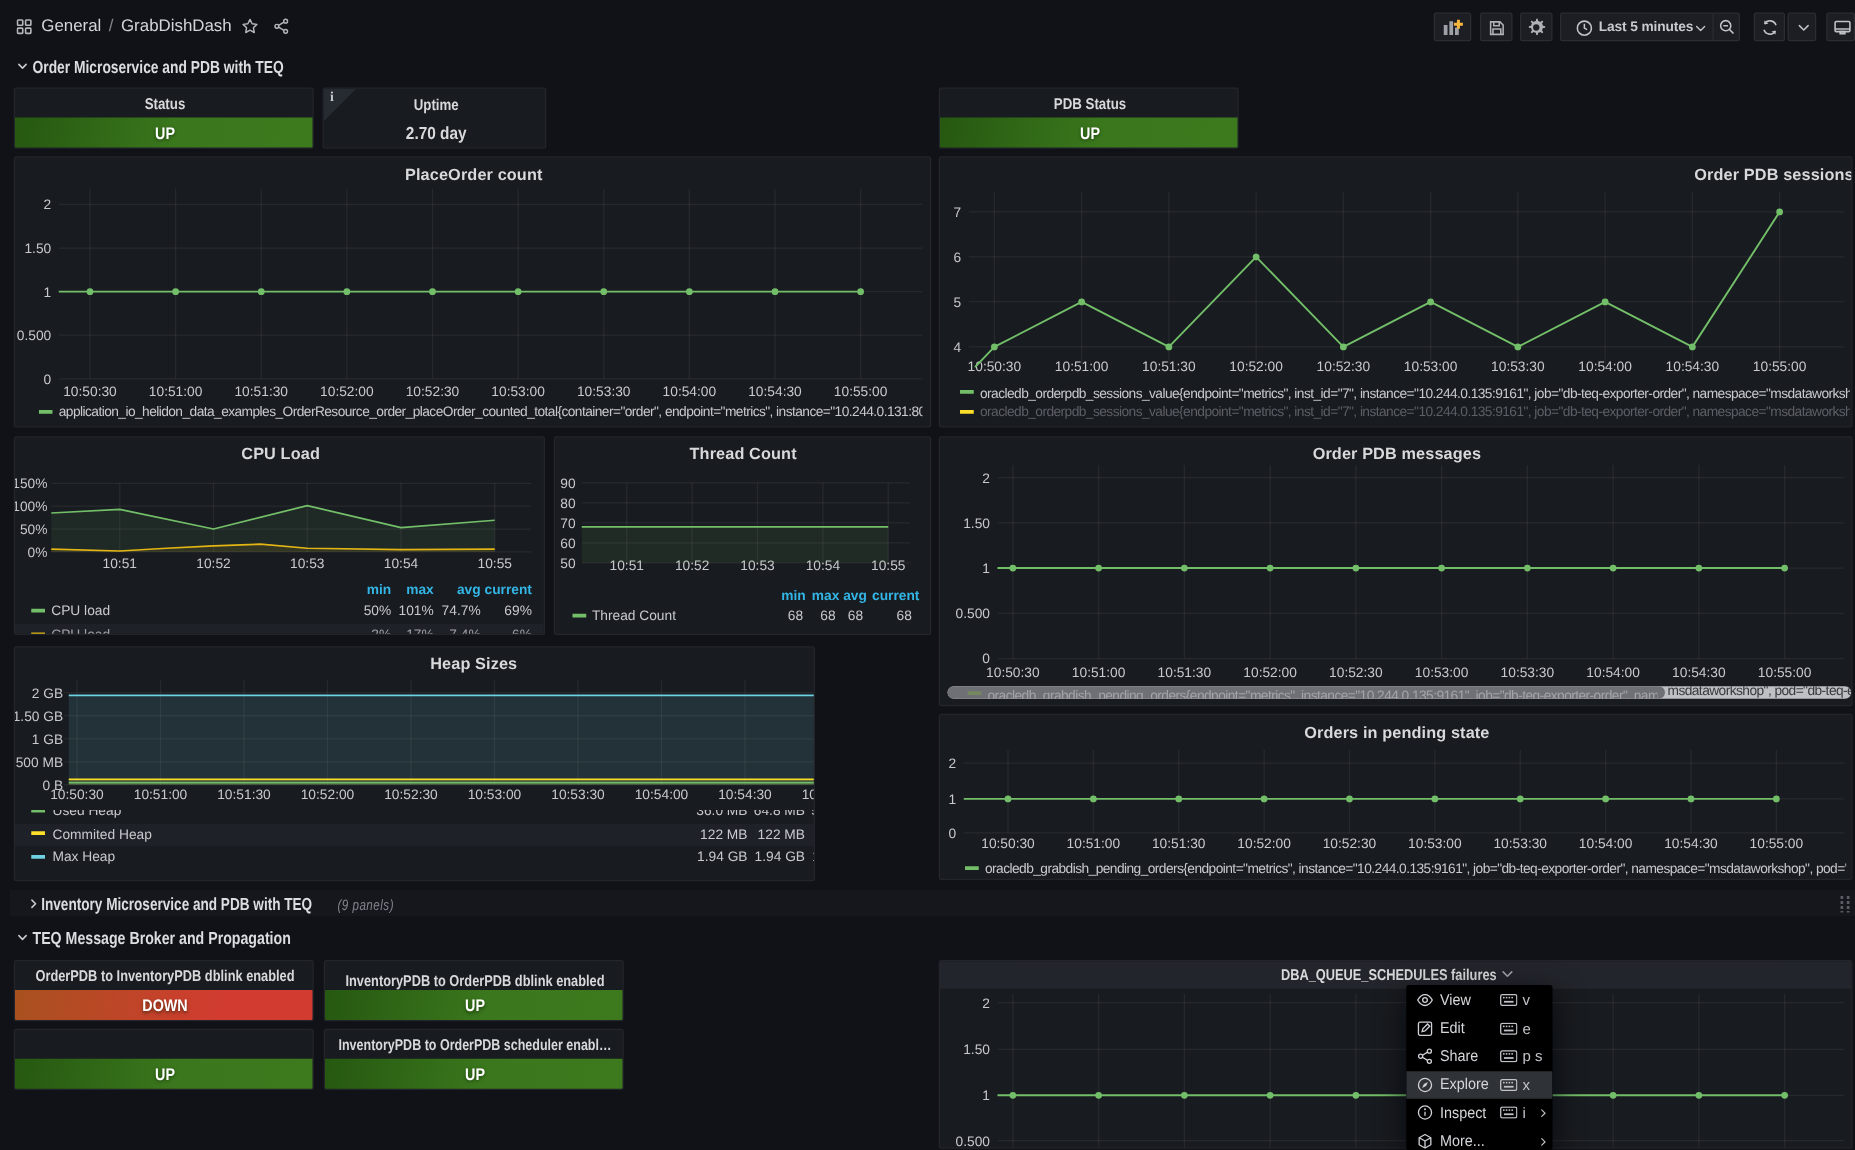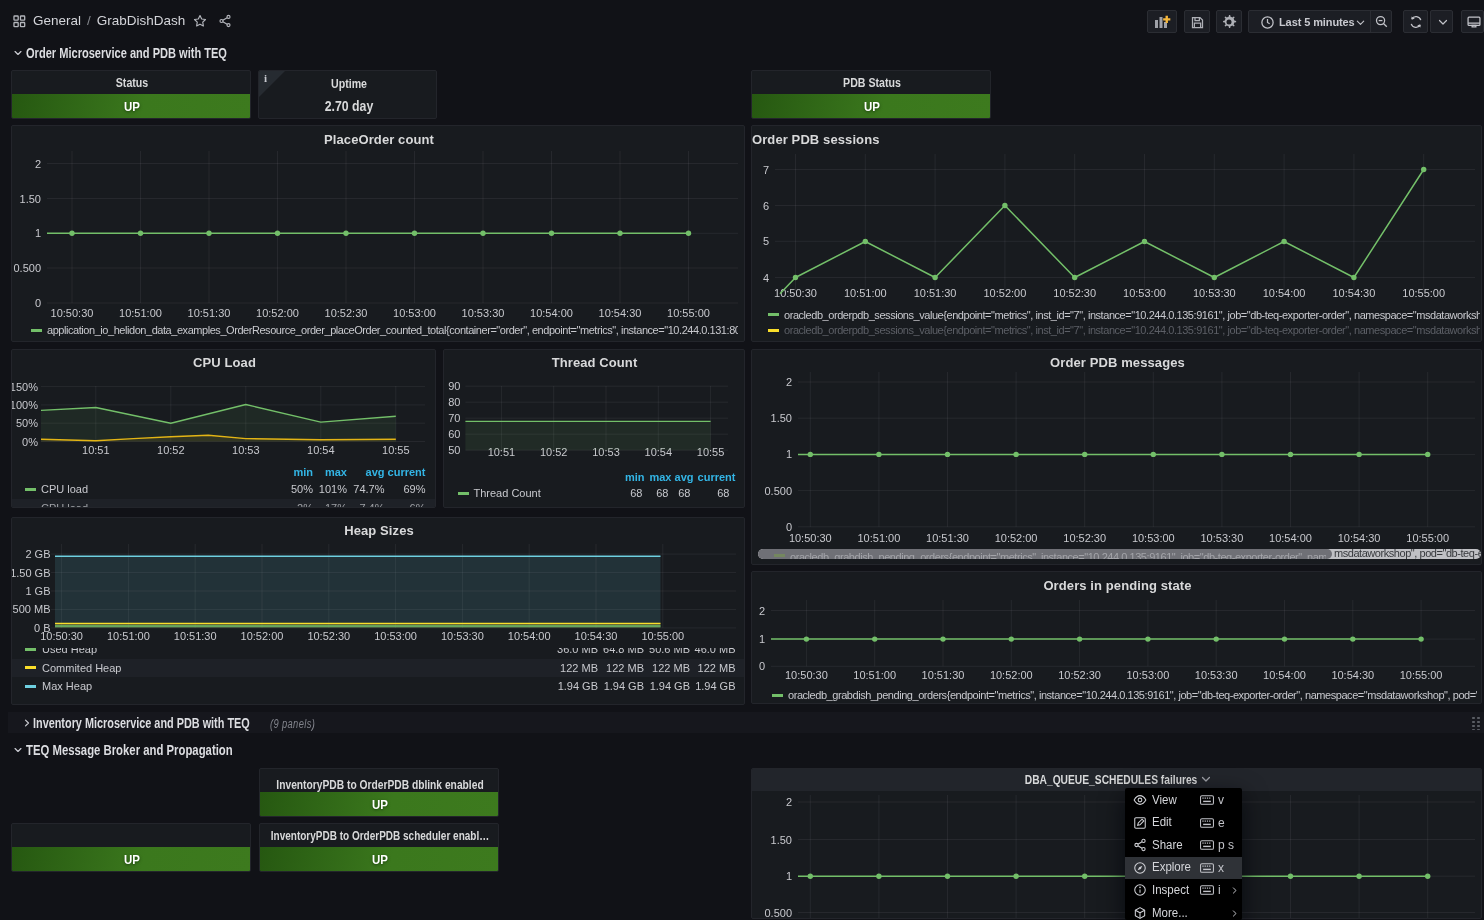--- a/index.html
+++ b/index.html
@@ -163,21 +163,21 @@
         <circle cx="334.0" cy="107.3" r="2.7" fill="#73bf69"></circle>
         <circle cx="402.5" cy="107.3" r="2.7" fill="#73bf69"></circle>
         <circle cx="471.0" cy="107.3" r="2.7" fill="#73bf69"></circle>
         <circle cx="539.5" cy="107.3" r="2.7" fill="#73bf69"></circle>
         <circle cx="608.0" cy="107.3" r="2.7" fill="#73bf69"></circle>
         <circle cx="676.5" cy="107.3" r="2.7" fill="#73bf69"></circle>
       </svg>
       <div style="position:absolute;left:19px;top:198px;width:707px;height:14px;overflow:hidden;white-space:nowrap;font-size:11px;letter-spacing:-0.45px;color:#c8c9ce"><span style="display:inline-block;width:11px;height:3px;background:#73bf69;vertical-align:middle;margin-right:5px;margin-bottom:2px"></span>application_io_helidon_data_examples_OrderResource_order_placeOrder_counted_total{container="order", endpoint="metrics", instance="10.244.0.131:8080", job="order", namespace="msdataworkshop"</div>
     </div>
     <div style="position:absolute;left:751px;top:125px;width:731px;height:217px;background:#181b1f;border:1px solid #23252b;border-radius:2px;overflow:hidden;">
-      <div style="position:absolute;left:0;top:6px;width:731px;text-align:left;font-size:13px;font-weight:700;color:#d8d9da;letter-spacing:0.1px">Order PDB sessions</div>
+      <div style="position:absolute;left:0;top:6px;width:731px;text-align:right;font-size:13px;font-weight:700;color:#d8d9da;letter-spacing:0.1px">Order PDB sessions</div>
       <svg width="731" height="217" style="position:absolute;left:0;top:0">
         <line x1="23" y1="43.5" x2="723" y2="43.5" stroke="rgba(204,204,220,0.08)" stroke-width="1"></line>
         <line x1="23" y1="79.5" x2="723" y2="79.5" stroke="rgba(204,204,220,0.08)" stroke-width="1"></line>
         <line x1="23" y1="115.3" x2="723" y2="115.3" stroke="rgba(204,204,220,0.08)" stroke-width="1"></line>
         <line x1="23" y1="151.5" x2="723" y2="151.5" stroke="rgba(204,204,220,0.08)" stroke-width="1"></line>
         <line x1="43.5" y1="28" x2="43.5" y2="165" stroke="rgba(204,204,220,0.08)" stroke-width="1"></line>
         <line x1="113.3" y1="28" x2="113.3" y2="165" stroke="rgba(204,204,220,0.08)" stroke-width="1"></line>
         <line x1="183.1" y1="28" x2="183.1" y2="165" stroke="rgba(204,204,220,0.08)" stroke-width="1"></line>
         <line x1="252.89999999999998" y1="28" x2="252.89999999999998" y2="165" stroke="rgba(204,204,220,0.08)" stroke-width="1"></line>
         <line x1="322.7" y1="28" x2="322.7" y2="165" stroke="rgba(204,204,220,0.08)" stroke-width="1"></line>
@@ -334,21 +334,21 @@
         <circle cx="538.5" cy="104.4" r="2.7" fill="#73bf69"></circle>
         <circle cx="607.1" cy="104.4" r="2.7" fill="#73bf69"></circle>
         <circle cx="675.7" cy="104.4" r="2.7" fill="#73bf69"></circle>
       </svg>
       <div style="position:absolute;left:6px;top:199px;width:723px;height:10px;background:#bfc0c4;border-radius:5px;overflow:hidden">
         <div style="position:absolute;left:0;top:0;width:574px;height:10px;background:#6f7076;border-radius:5px"></div>
         <div style="position:absolute;left:16px;top:-2px;width:552px;overflow:hidden;white-space:nowrap"><span style="display:inline-block;width:11px;height:3px;background:#74875f;vertical-align:middle;margin-right:5px;margin-bottom:2px"></span><span style="font-size:11px;letter-spacing:-0.45px;color:#a3a4a9">oracledb_grabdish_pending_orders{endpoint="metrics", instance="10.244.0.135:9161", job="db-teq-exporter-order", namespace="</span></div>
         <div style="position:absolute;left:576px;top:-2px;width:147px;overflow:hidden;white-space:nowrap;font-size:11px;letter-spacing:-0.45px;color:#37393d">msdataworkshop", pod="db-teq-exporter-ord</div>
       </div>
     </div>
-    <div style="position:absolute;left:11px;top:516.5px;width:734px;height:188px;background:#181b1f;border:1px solid #23252b;border-radius:2px;overflow:hidden;">
+    <div style="position:absolute;left:11px;top:516.5px;width:641px;height:188px;background:#181b1f;border:1px solid #23252b;border-radius:2px;overflow:hidden;">
       <div style="position:absolute;left:0;top:5px;width:734px;text-align:center;font-size:13px;font-weight:700;color:#d8d9da;letter-spacing:0.1px">Heap Sizes</div>
       <svg width="734" height="188" style="position:absolute;left:0;top:0">
         <line x1="39" y1="36.1" x2="724" y2="36.1" stroke="rgba(204,204,220,0.08)" stroke-width="1"></line>
         <line x1="39" y1="54.55" x2="724" y2="54.55" stroke="rgba(204,204,220,0.08)" stroke-width="1"></line>
         <line x1="39" y1="73.0" x2="724" y2="73.0" stroke="rgba(204,204,220,0.08)" stroke-width="1"></line>
         <line x1="39" y1="91.44999999999999" x2="724" y2="91.44999999999999" stroke="rgba(204,204,220,0.08)" stroke-width="1"></line>
         <line x1="39" y1="109.9" x2="724" y2="109.9" stroke="rgba(204,204,220,0.08)" stroke-width="1"></line>
         <line x1="49.6" y1="26" x2="49.6" y2="109.9" stroke="rgba(204,204,220,0.08)" stroke-width="1"></line>
         <line x1="116.4" y1="26" x2="116.4" y2="109.9" stroke="rgba(204,204,220,0.08)" stroke-width="1"></line>
         <line x1="183.2" y1="26" x2="183.2" y2="109.9" stroke="rgba(204,204,220,0.08)" stroke-width="1"></line>
@@ -472,20 +472,28 @@
       <svg width="10" height="10" style="position:absolute;left:14px;top:5.5px" viewBox="0 0 24 24">
         <path d="M8.5 5l7 7-7 7" fill="none" stroke="#c9cad0" stroke-width="3" stroke-linecap="round" stroke-linejoin="round"></path>
       </svg>
       <div style="position:absolute;left:25px;top:2.5px;font-size:14px;font-weight:700;color:#dcdde1;transform:scaleX(0.776);transform-origin:left;white-space:nowrap">Inventory Microservice and PDB with TEQ<span style="font-weight:400;font-style:italic;font-size:12px;color:#82848c;padding-left:26px;letter-spacing:0.5px">(9 panels)</span></div>
       <div style="position:absolute;right:3px;top:4px;width:10px;height:14px;background-image:radial-gradient(circle, #5a5d64 1.1px, transparent 1.2px);background-size:5px 4px;"></div>
     </div>
     <svg width="10" height="10" style="position:absolute;left:13px;top:745px" viewBox="0 0 24 24">
       <path d="M5 8.5l7 7 7-7" fill="none" stroke="#c9cad0" stroke-width="3" stroke-linecap="round" stroke-linejoin="round"></path>
     </svg>
     <div style="position:absolute;left:26px;top:742px;font-size:14px;font-weight:700;color:#dcdde1;transform:scaleX(0.81);transform-origin:left">TEQ Message Broker and Propagation</div>
+    <div style="position:absolute;left:11px;top:767.5px;width:240px;height:49px;background:#181b1f;border:1px solid #23252b;border-radius:2px;overflow:hidden;">
+      <div style="position:absolute;left:0;top:0;width:240px;height:23px;white-space:nowrap">
+        <span style="position:absolute;left:50%;font-size:12.5px;font-weight:700;color:#d8d9da;line-height:24px;transform:translateX(-50%) scaleX(0.82);white-space:nowrap">OrderPDB to InventoryPDB dblink enabled</span>
+      </div>
+      <div style="position:absolute;left:0;top:23px;width:240px;height:26px;background:linear-gradient(100deg,#a8511f 0%,#d23b30 70%,#d23b30 100%);">
+        <span style="position:absolute;left:50%;font-size:13.5px;font-weight:700;color:#fff;line-height:26px;transform:translateX(-50%) scaleX(0.85);text-shadow:0 1px 3px rgba(0,20,0,0.55)">DOWN</span>
+      </div>
+    </div>
     <div style="position:absolute;left:258.5px;top:767.5px;width:240px;height:49px;background:#181b1f;border:1px solid #23252b;border-radius:2px;overflow:hidden;">
       <div style="position:absolute;left:0;top:4px;width:240px;height:30px;white-space:nowrap">
         <span style="position:absolute;left:50%;font-size:12.5px;font-weight:700;color:#d8d9da;line-height:24px;transform:translateX(-50%) scaleX(0.82);white-space:nowrap">InventoryPDB to OrderPDB dblink enabled</span>
       </div>
       <div style="position:absolute;left:0;top:23px;width:240px;height:26px;background:linear-gradient(100deg,#265811 0%,#3b781d 55%,#3d7a1e 100%);">
         <span style="position:absolute;left:50%;font-size:13.5px;font-weight:700;color:#fff;line-height:26px;transform:translateX(-50%) scaleX(0.85);text-shadow:0 1px 3px rgba(0,20,0,0.55)">UP</span>
       </div>
     </div>
     <div style="position:absolute;left:11px;top:822.5px;width:240px;height:49px;background:#181b1f;border:1px solid #23252b;border-radius:2px;overflow:hidden;">
       <div style="position:absolute;left:0;top:23px;width:240px;height:26px;background:linear-gradient(100deg,#265811 0%,#3b781d 55%,#3d7a1e 100%);">

